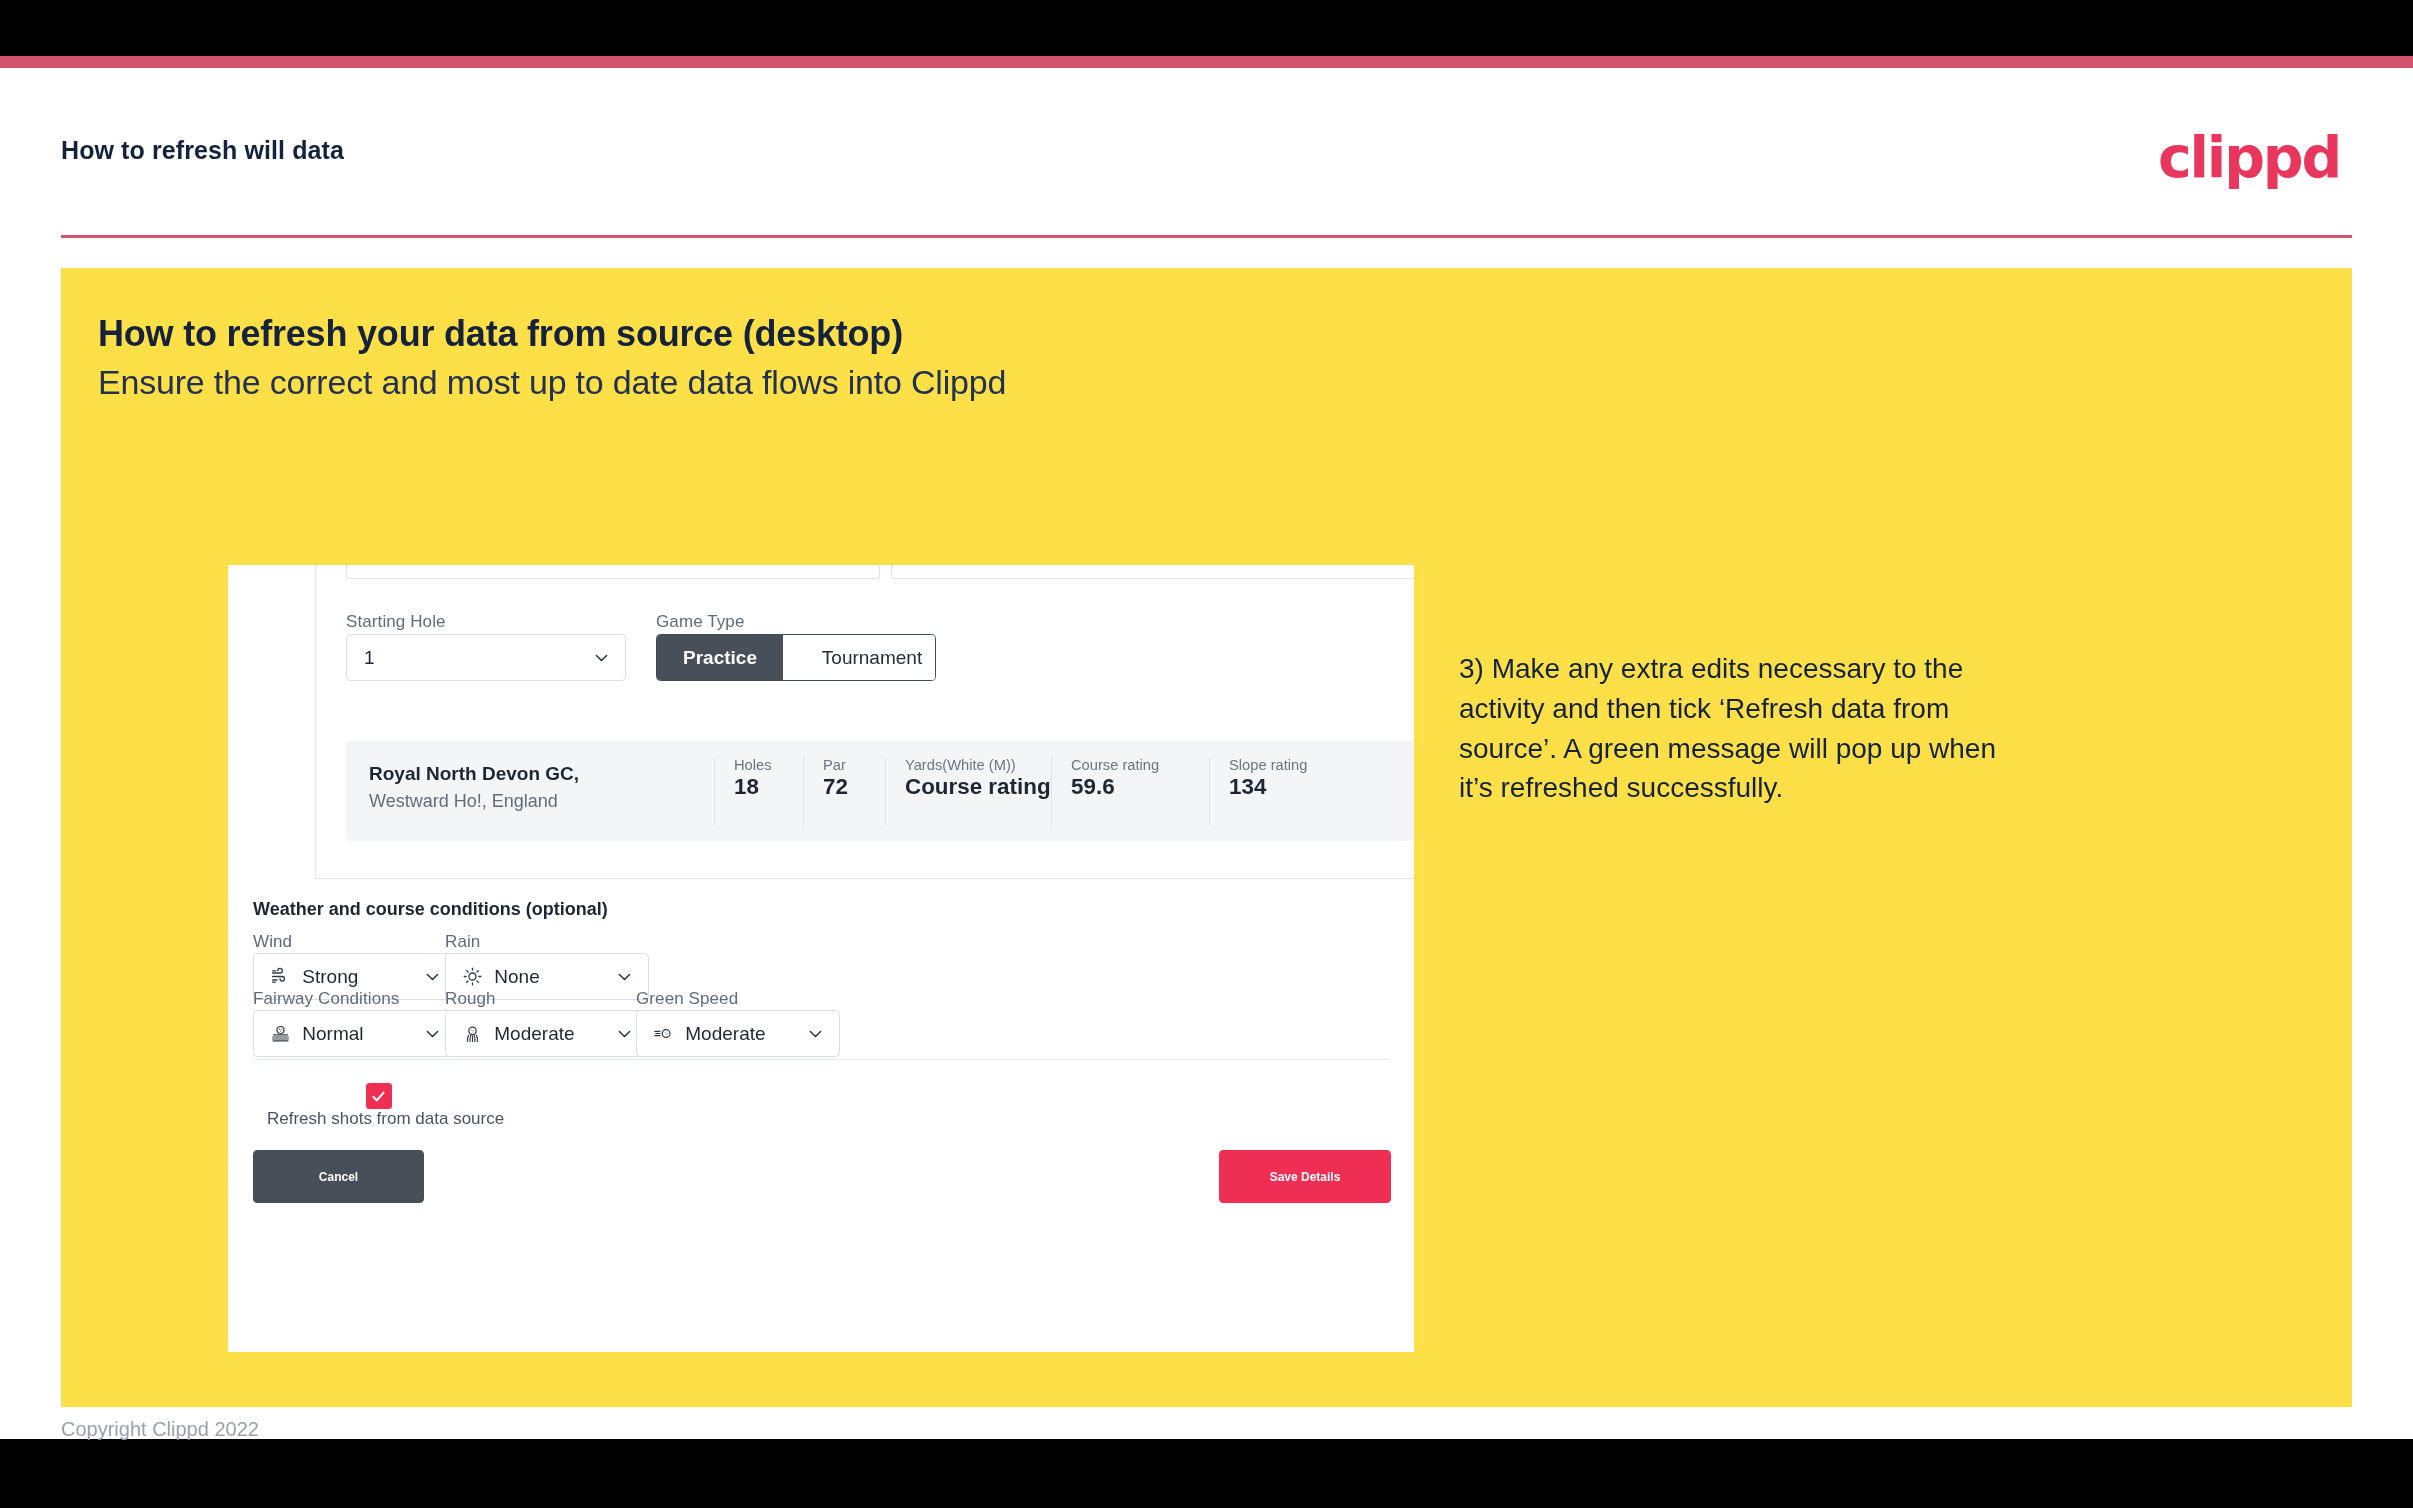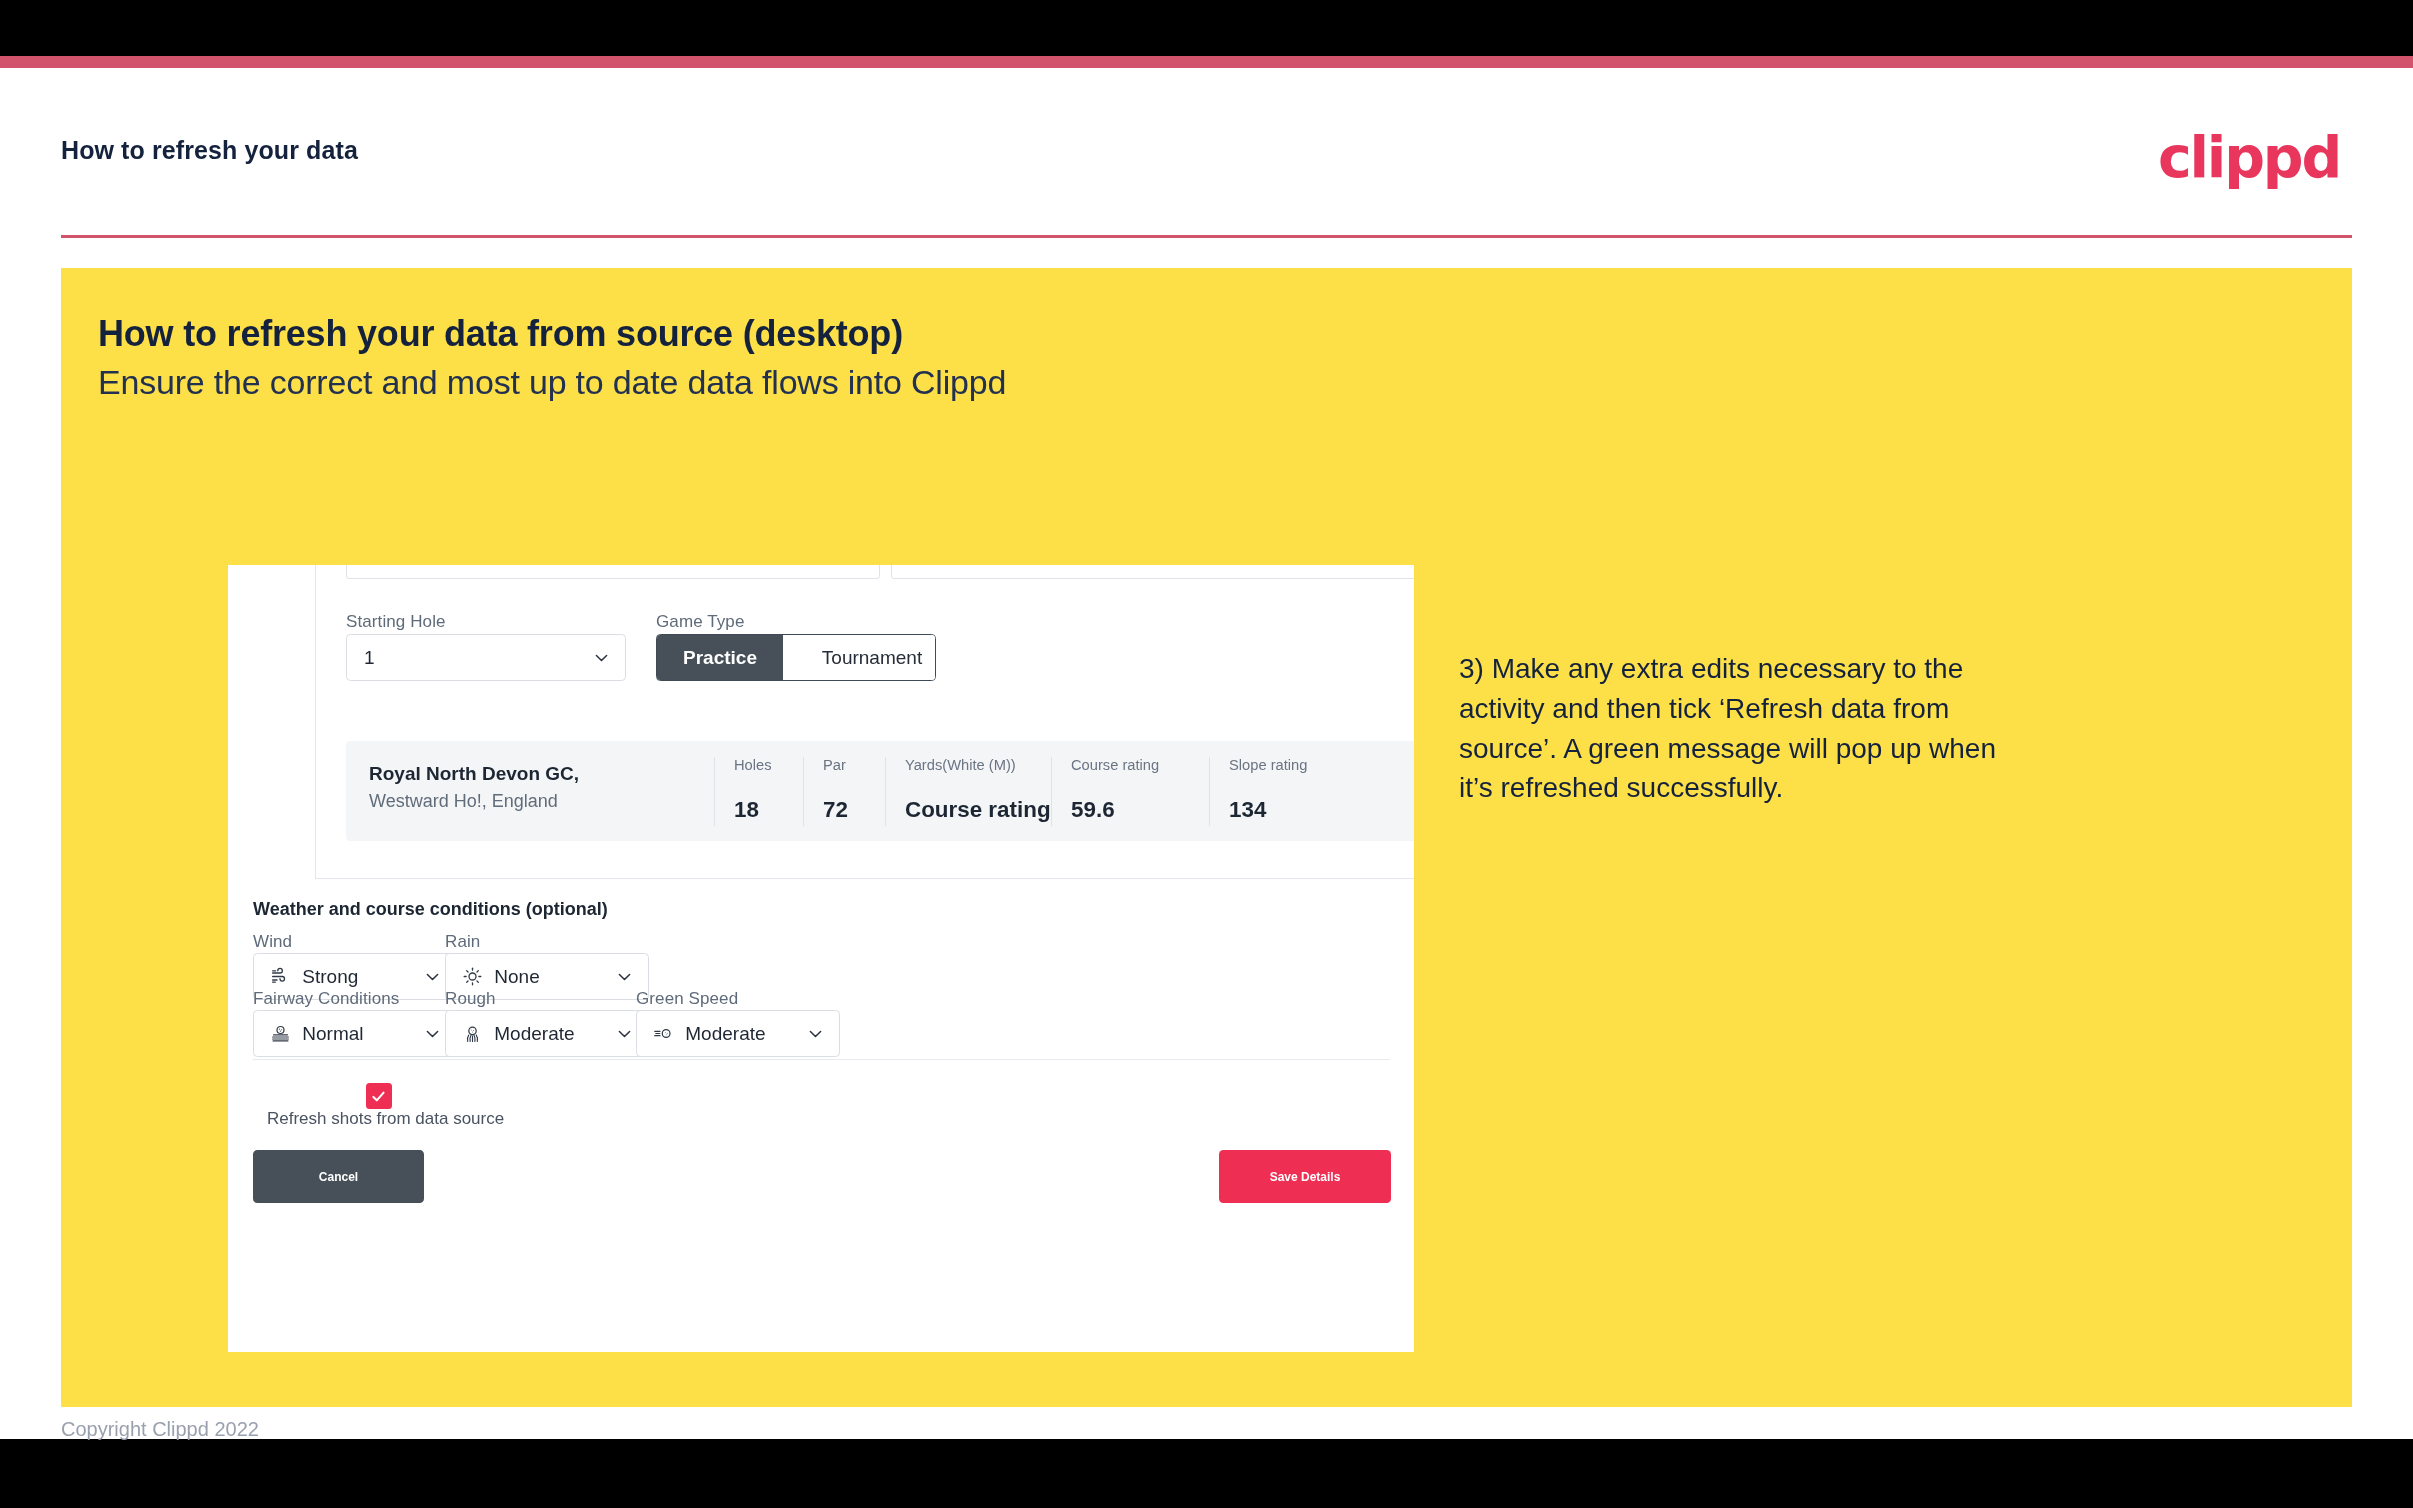--- a/index.html
+++ b/index.html
@@ -235,21 +235,21 @@
     border-left: 0.9px solid #dfe2e7;
     padding-left: 19px;
     height: 69px;
   }
   .stat-label {
     font-size: 14.7px;
     color: #6a7483;
     white-space: nowrap;
   }
   .stat-value {
-    margin-top: 24px;
+    margin-top: 1px;
     font-size: 22.4px;
     font-weight: bold;
     color: #1d2633;
   }
 
   .section-title {
     position: absolute;
     left: 25px;
     top: 334px;
     font-size: 18px;
@@ -350,21 +350,21 @@
 
 <div class="stage">
 
   <div class="letterbox-top"></div>
   <div class="letterbox-bottom"></div>
 
   <div class="slide">
 
     <div class="top-accent"></div>
 
-    <div class="header-title">How to refresh your data</div>
+    <div class="header-title">How to refresh will data</div>
     <div class="logo">clippd</div>
     <div class="header-rule"></div>
 
     <div class="content-panel">
 
       <div class="main-title">How to refresh your data from source (desktop)</div>
       <div class="main-subtitle">Ensure the correct and most up to date data flows into Clippd</div>
 
       <div class="shot">
 

